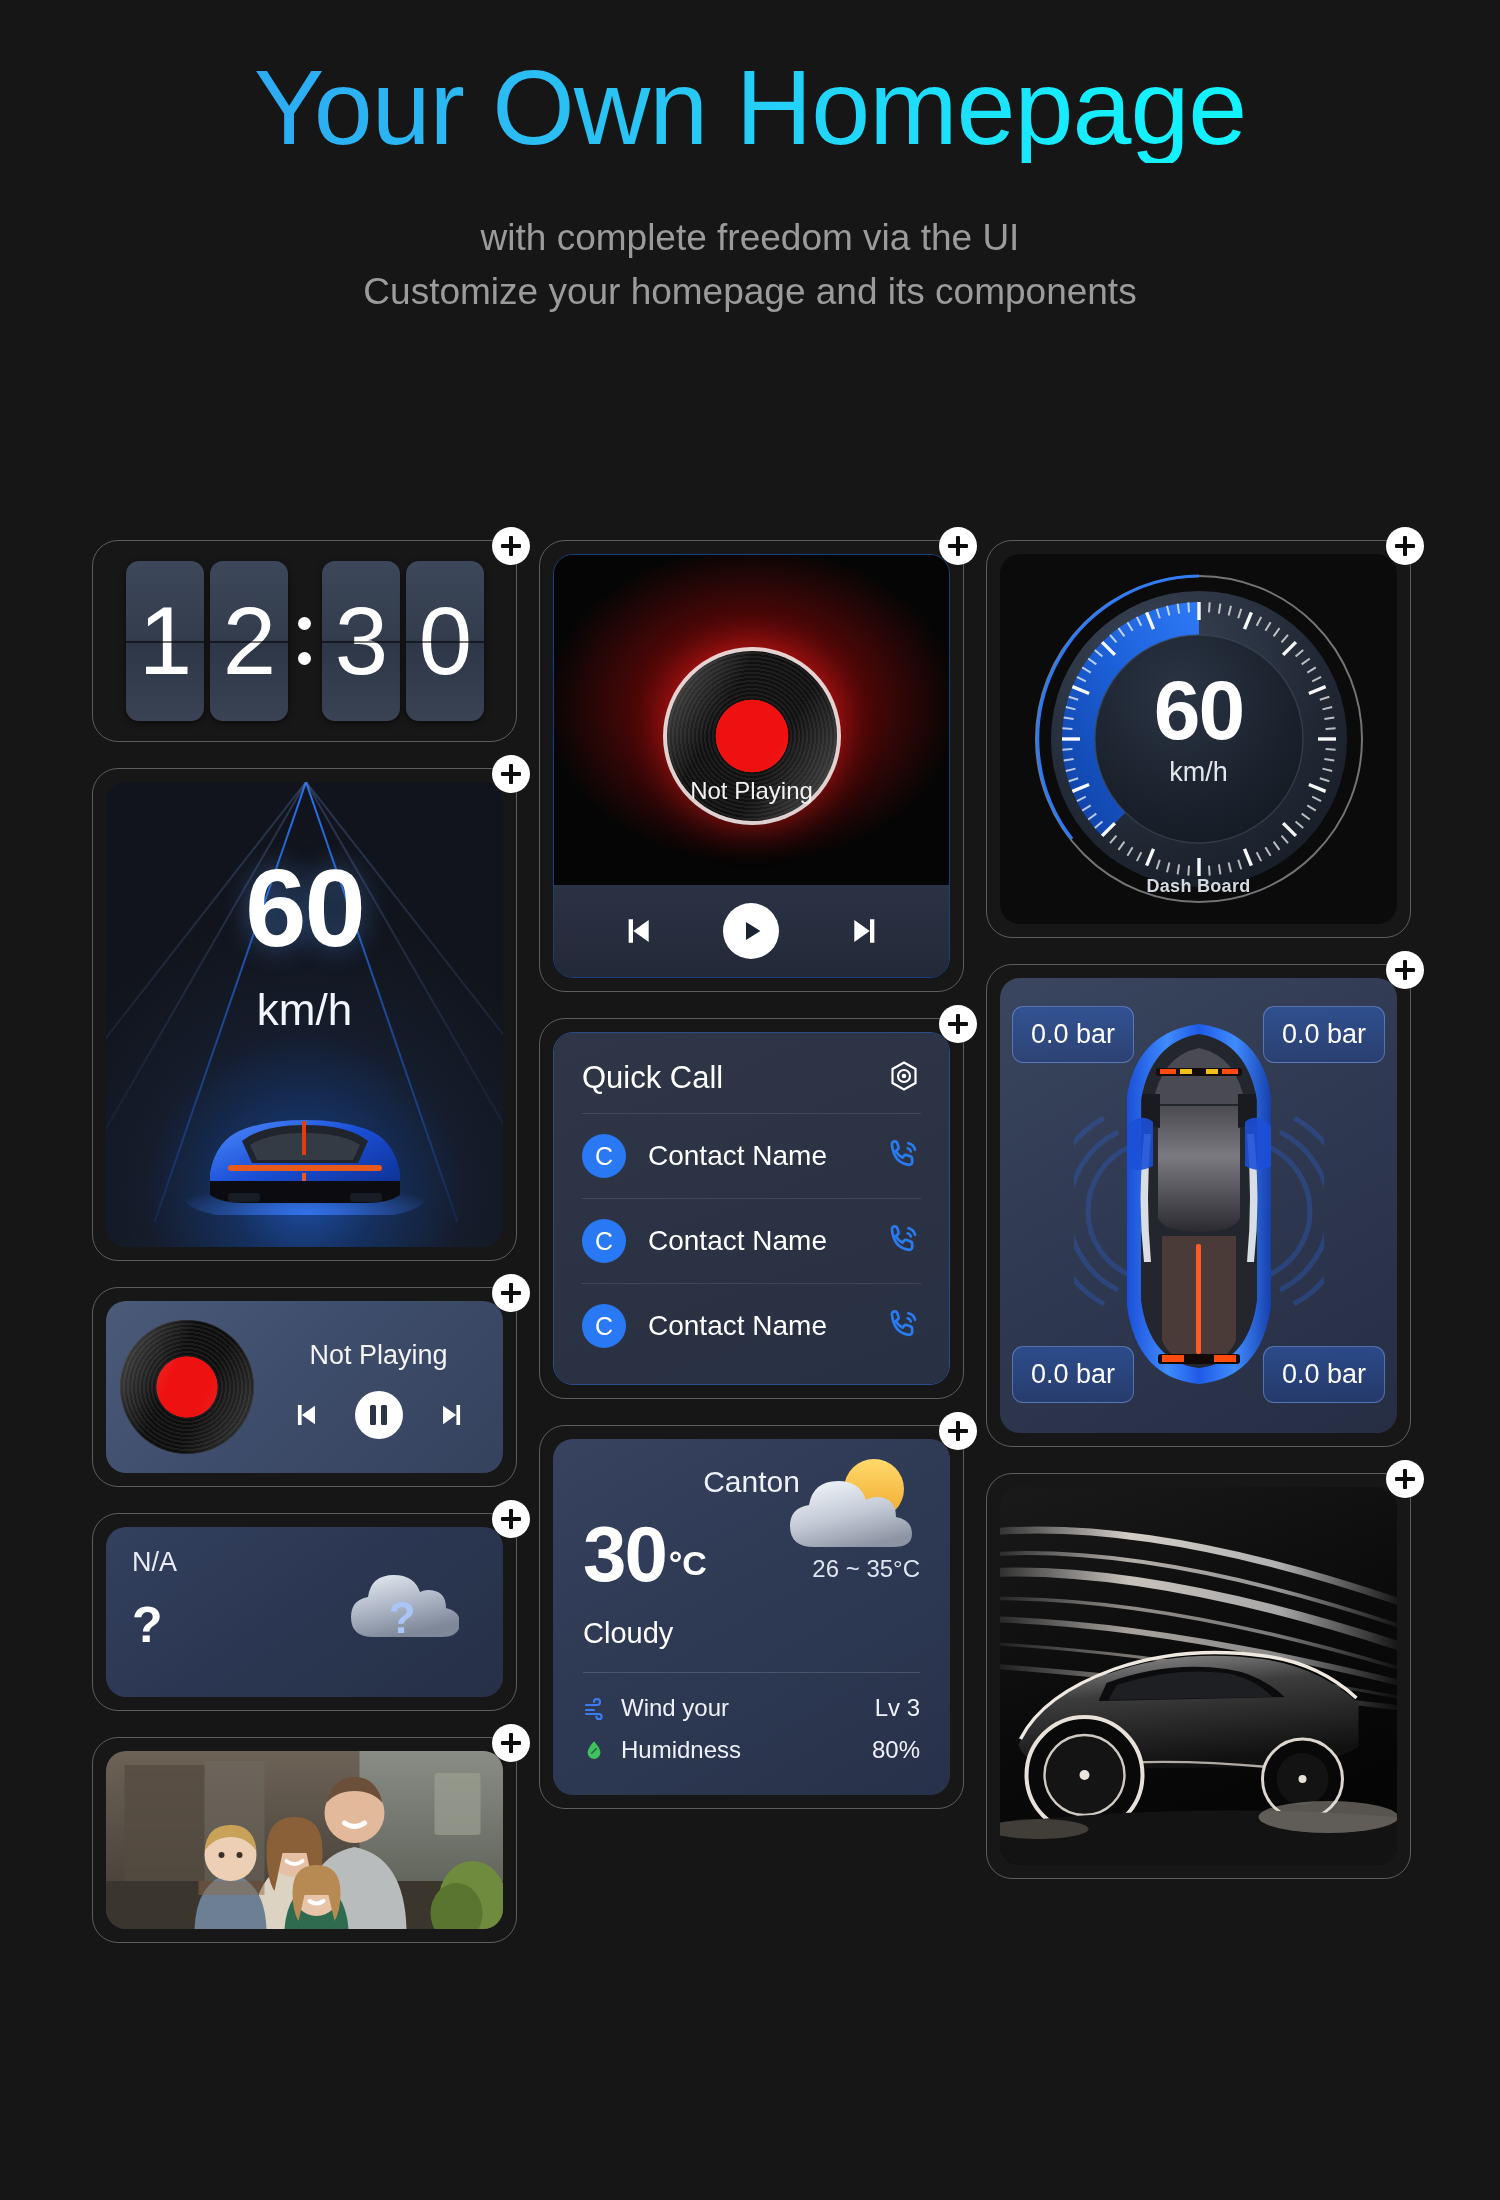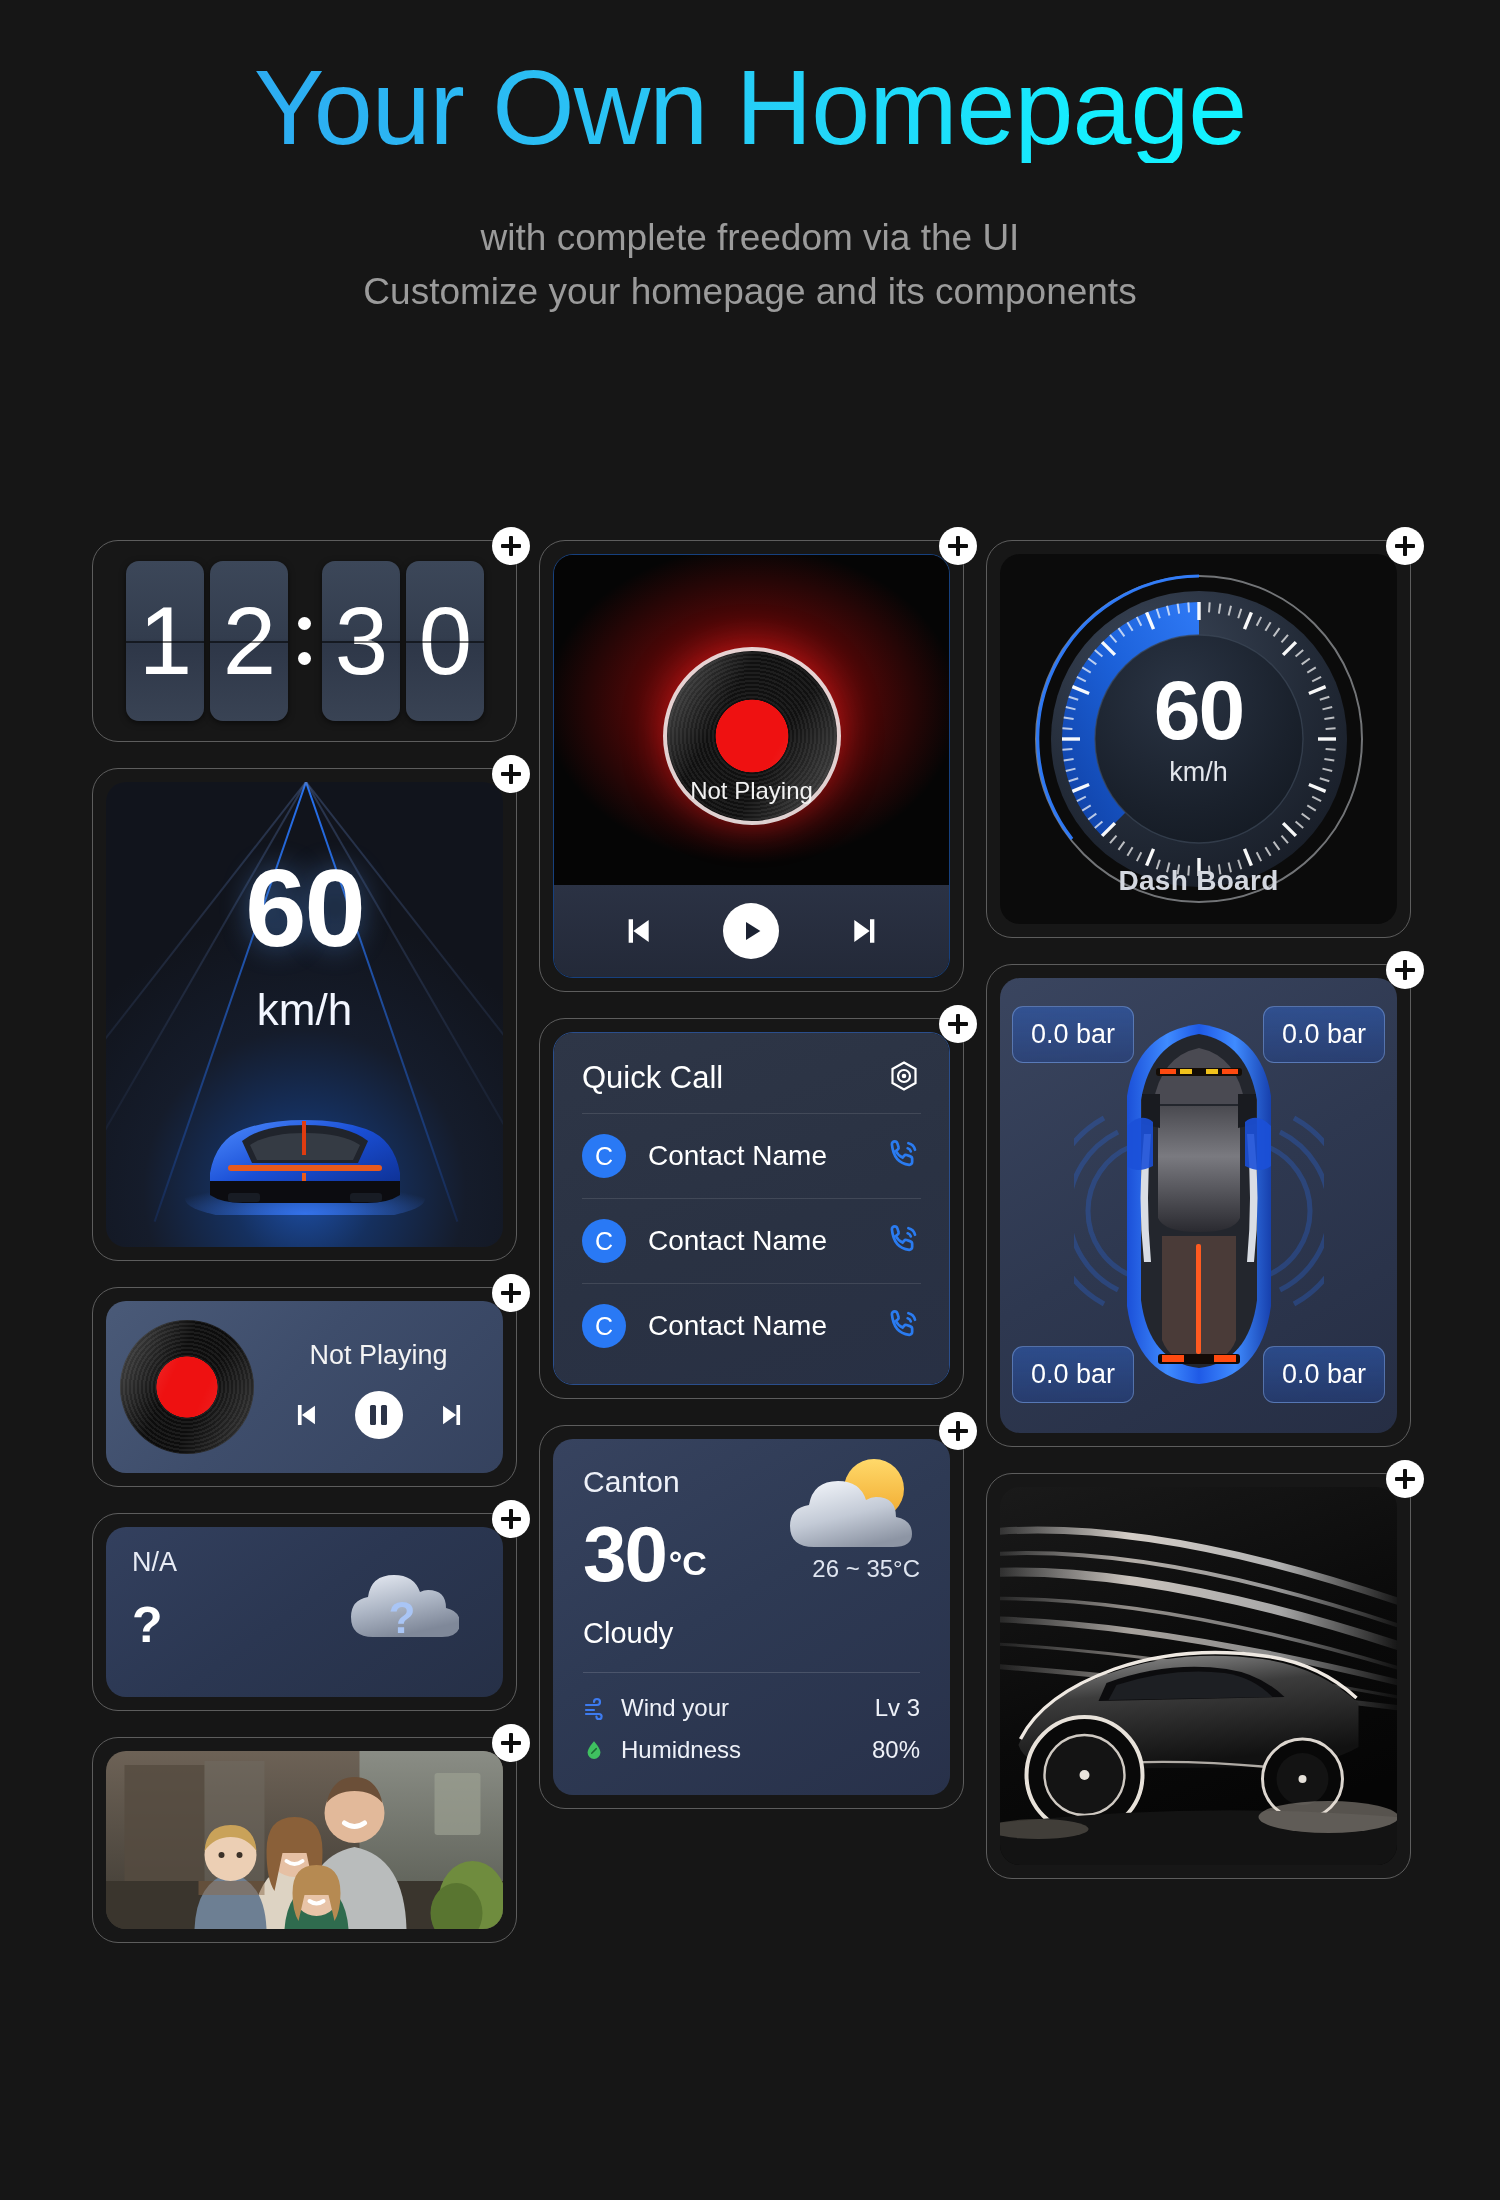--- a/index.html
+++ b/index.html
@@ -107,21 +107,21 @@
     display: flex; align-items: center; justify-content: space-around; padding: 0 30px; }
 
   .ctrl { width: 40px; height: 40px; display:flex; align-items:center; justify-content:center; }
   .ctrl svg { display: block; }
   .play-btn { width: 56px; height: 56px; border-radius: 50%; background: #fff; display:flex; align-items:center; justify-content:center; }
 
   
   .gauge-card-inner { height: 370px; background: #0b0b0b; display: flex; align-items: center; justify-content: center; }
   .gauge-wrap { position: relative; width: 340px; height: 340px; }
   .gauge-label { position: absolute; bottom: 12px; left: 0; right: 0; text-align: center;
-                 font-size: 28px; font-weight: 700; color: #d4d8e0; letter-spacing: .3px; z-index: 5; }
+                 font-size: 18px; font-weight: 700; color: #d4d8e0; letter-spacing: .3px; z-index: 5; }
   .gauge-center { position: absolute; left: 50%; top: 47%; transform: translate(-50%,-50%); text-align: center; z-index: 6; }
   .gauge-val { font-size: 84px; font-weight: 700; color: #fff; line-height: .95; letter-spacing: -2px; }
   .gauge-unit { font-size: 27px; color: #e3e6ec; margin-top: 6px; }
 
   
   .qc { background: linear-gradient(160deg, #2e3647 0%, #2a3243 55%, #283044 100%); padding: 26px 28px 16px 28px; }
   .qc-head { display: flex; align-items: center; justify-content: space-between; margin-bottom: 16px; gap: 48px; }
   .qc-title { font-size: 31px; color: #fff; }
   .qc-row { display: flex; align-items: center; padding: 20px 0; border-top: 1px solid rgba(255,255,255,.11); }
   .qc-row:first-of-type { border-top: none; }
@@ -160,21 +160,21 @@
 
   
   .wna { height: 170px; background: linear-gradient(145deg, #33405e 0%, #2b3752 48%, #263047 100%);
          position: relative; padding: 20px 26px; }
   .wna-label { font-size: 27px; color: #e8ecf5; }
   .wna-q { font-size: 50px; font-weight: 700; color: #fff; margin-top: 18px; }
   .wna-icon { position: absolute; right: 44px; top: 24px; width: 120px; height: 110px; }
 
   
   .wx { background: linear-gradient(150deg, #37435f 0%, #2e3a54 45%, #28314a 100%); padding: 26px 30px 24px 30px; position: relative; }
-  .wx-city { font-size: 30px; color: #eef1f8; }
+  .wx-city { font-size: 30px; color: #eef1f8; text-align: center; }
   .wx-mid { display: flex; align-items: flex-end; margin-top: 20px; position: relative; }
   .wx-temp { font-size: 78px; font-weight: 700; color: #fff; line-height: .92; letter-spacing: -2px; }
   .wx-unit { font-size: 34px; font-weight: 700; color: #fff; margin-left: 3px; margin-bottom: 8px; }
   .wx-range { font-size: 24px; color: #dfe5f0; margin-left: auto; margin-bottom: 8px; }
   .wx-icon { position: absolute; right: 6px; top: -72px; width: 132px; height: 118px; }
   .wx-cond { font-size: 29px; color: #fff; margin-top: 26px; }
   .wx-sep { height: 1px; background: rgba(255,255,255,.14); margin: 22px 0 14px 0; }
   .wx-row { display: flex; align-items: center; font-size: 24px; color: #eef1f8; padding: 7px 0; }
   .wx-row .ic { width: 26px; margin-right: 12px; display: flex; align-items: center; }
   .wx-row .val { margin-left: auto; }

